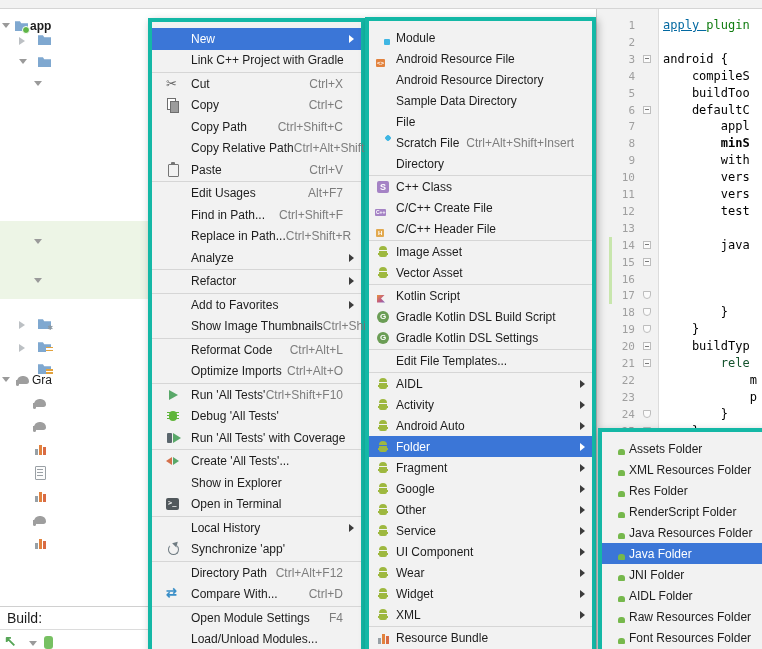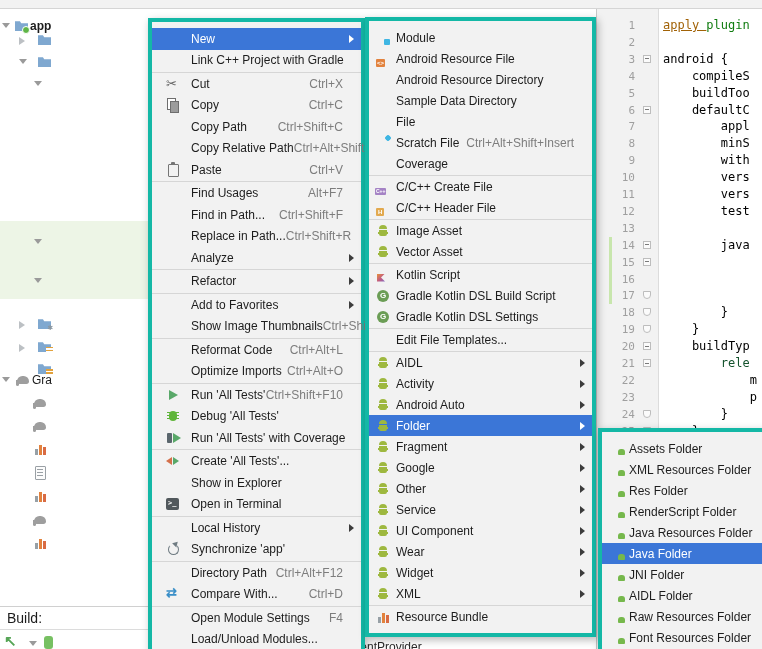--- a/index.html
+++ b/index.html
@@ -193,21 +193,21 @@
     <span id="build-hammer" class="ic ic-hammer"></span>
     <span id="build-exp" class="exp exp-open"></span>
     <span id="build-partial"></span>
   </div>
 
   <div id="editor">
     <div id="gutter"></div>
     <div id="editor-lines">
         <div class="ed-line" style="top: 8px;">
           <span class="ln">1</span>
-          <span class="code"><span style="color: #a16207; text-decoration: underline;">apply </span><span style="color: rgb(16, 124, 16);">plugin</span></span>
+          <span class="code"><span style="color: #0369a1; text-decoration: underline;">apply </span><span style="color: rgb(16, 124, 16);">plugin</span></span>
         </div>
         <div class="ed-line" style="top: 24.9px;">
           <span class="ln">2</span>
           <span class="code"></span>
         </div>
         <div class="ed-line" style="top: 41.8px;">
           <span class="ln">3</span>
           <span class="fold open"></span>
           <span class="code"><span style="color: rgb(0, 0, 0);">android {</span></span>
         </div>
@@ -223,21 +223,21 @@
           <span class="ln">6</span>
           <span class="fold open"></span>
           <span class="code"><span style="color: rgb(0, 0, 0);">    defaultC</span></span>
         </div>
         <div class="ed-line" style="top: 109.4px;">
           <span class="ln">7</span>
           <span class="code"><span style="color: rgb(0, 0, 0);">        appl</span></span>
         </div>
         <div class="ed-line" style="top: 126.3px;">
           <span class="ln">8</span>
-          <span class="code"><span style="color: rgb(0, 0, 0);">        minS</span></span>
+          <span class="code"><span style="color: rgb(0, 0, 0); font-weight: bold;">        minS</span></span>
         </div>
         <div class="ed-line" style="top: 143.2px;">
           <span class="ln">9</span>
           <span class="code"><span style="color: rgb(0, 0, 0);">        with</span></span>
         </div>
         <div class="ed-line" style="top: 160.1px;">
           <span class="ln">10</span>
           <span class="code"><span style="color: rgb(0, 0, 0);">        vers</span></span>
         </div>
         <div class="ed-line" style="top: 177px; padding-left: 40px;">
@@ -371,21 +371,21 @@
           <span class="ic ic-paste"></span>
         </span>
         <span class="mi-label">Paste</span>
         <span class="mi-spacer"></span>
         <span class="mi-shortcut">Ctrl+V</span>
         <span class="mi-arrow"></span>
       </div>
       <div class="menu-sep"></div>
       <div class="menu-item">
         <span class="mi-icon"></span>
-        <span class="mi-label">Find Usages</span>
+        <span class="mi-label">Edit Usages</span>
         <span class="mi-spacer"></span>
         <span class="mi-shortcut">Alt+F7</span>
         <span class="mi-arrow"></span>
       </div>
       <div class="menu-item">
         <span class="mi-icon"></span>
         <span class="mi-label">Find in Path...</span>
         <span class="mi-spacer"></span>
         <span class="mi-shortcut">Ctrl+Shift+F</span>
         <span class="mi-arrow"></span>
@@ -590,25 +590,33 @@
         </span>
         <span class="mi-label">Scratch File</span>
         <span class="mi-spacer"></span>
         <span class="mi-shortcut">Ctrl+Alt+Shift+Insert</span>
         <span class="mi-arrow"></span>
       </div>
       <div class="menu-item">
         <span class="mi-icon">
           <span class="ic ic-folder"></span>
         </span>
-        <span class="mi-label">Coverage</span>
-        <span class="mi-spacer"></span>
-        <span class="mi-arrow"></span>
-      </div>
-      <div class="menu-sep"></div>
+        <span class="mi-label">Directory</span>
+        <span class="mi-spacer"></span>
+        <span class="mi-arrow"></span>
+      </div>
+      <div class="menu-sep"></div>
+      <div class="menu-item">
+        <span class="mi-icon">
+          <span class="ic ic-cpp-class"></span>
+        </span>
+        <span class="mi-label">C++ Class</span>
+        <span class="mi-spacer"></span>
+        <span class="mi-arrow"></span>
+      </div>
       <div class="menu-item">
         <span class="mi-icon">
           <span class="ic ic-cpp-source"></span>
         </span>
         <span class="mi-label">C/C++ Create File</span>
         <span class="mi-spacer"></span>
         <span class="mi-arrow"></span>
       </div>
       <div class="menu-item">
         <span class="mi-icon">

